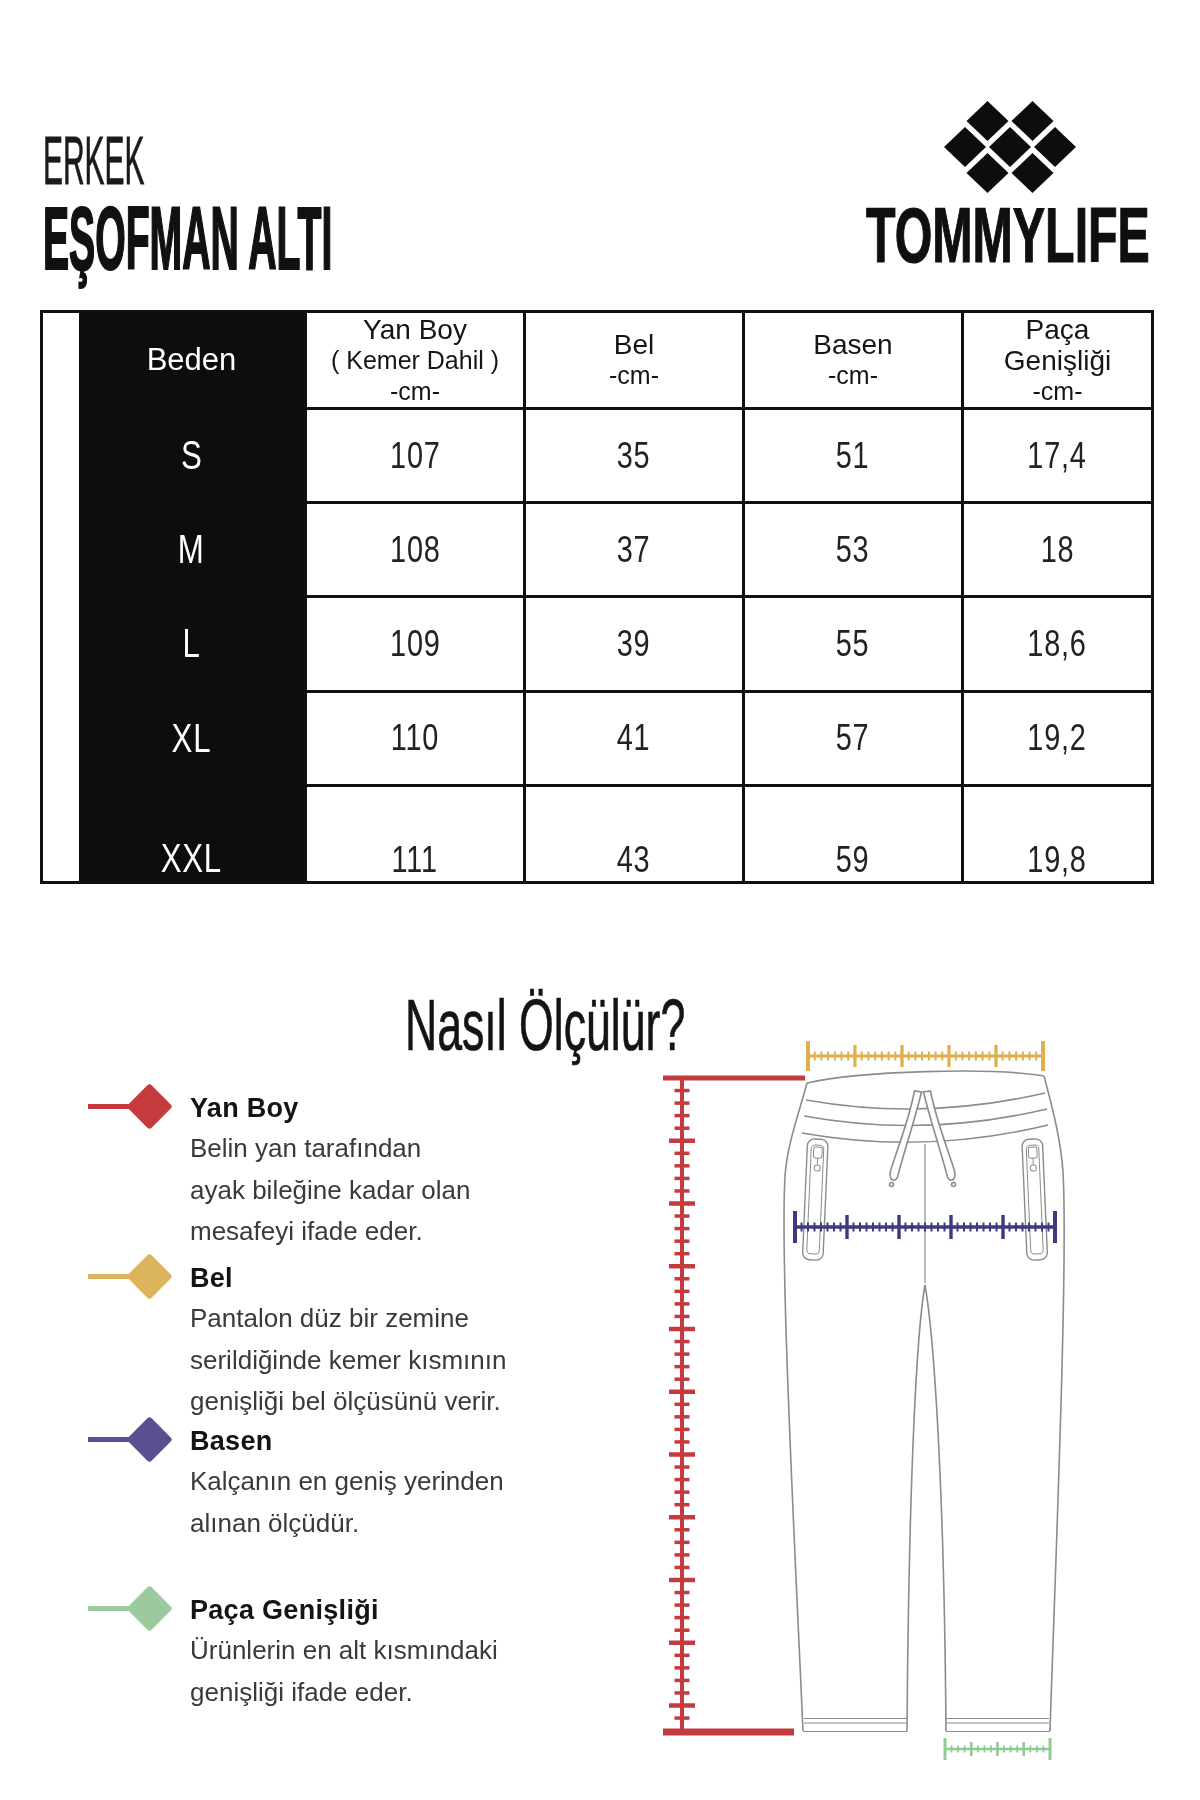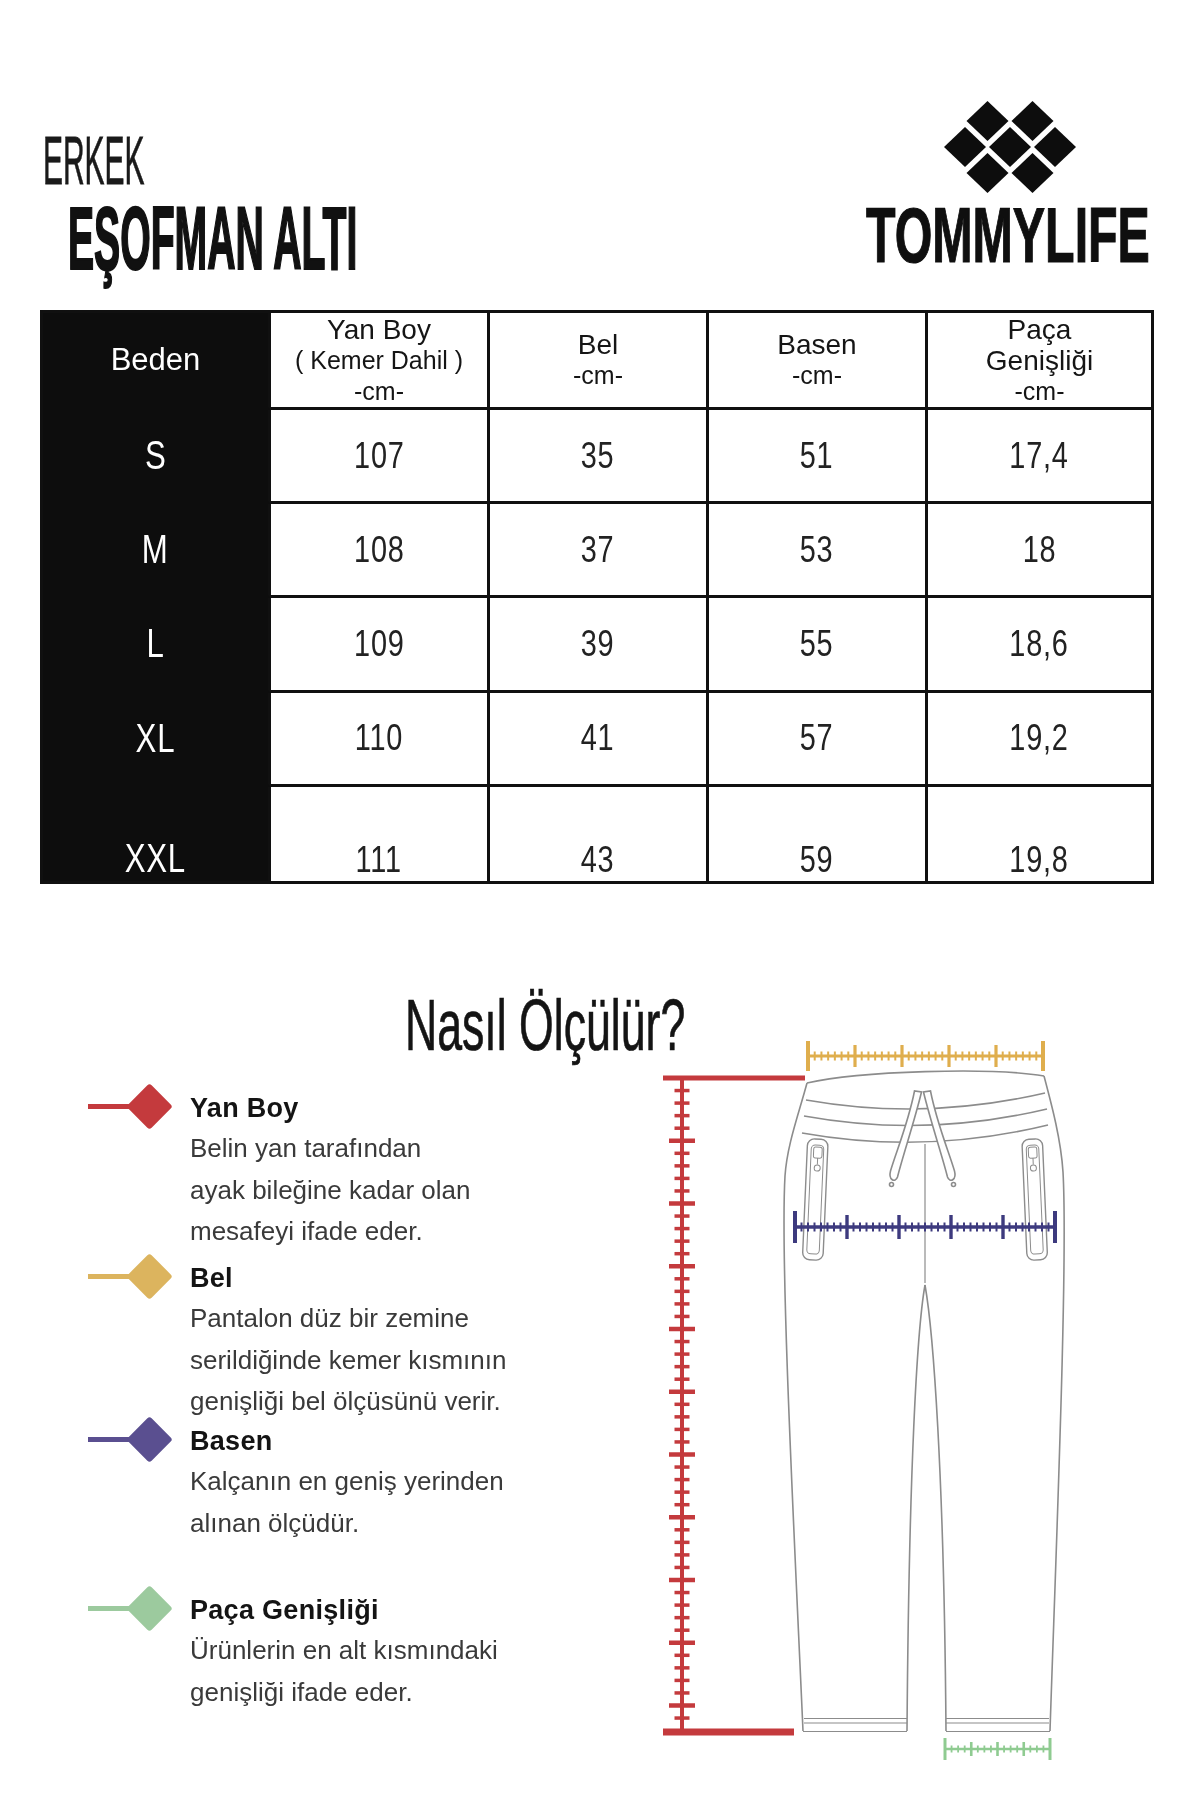--- a/index.html
+++ b/index.html
@@ -5,32 +5,32 @@
   html,body{margin:0;padding:0;background:#fff;}
   .page{position:relative;width:1200px;height:1800px;background:#ffffff;overflow:hidden;
         font-family:"Liberation Sans",sans-serif;color:#1a1a1a;}
   .cond{display:inline-block;white-space:nowrap;transform-origin:left center;}
 
   
   .t-category{position:absolute;left:43px;top:126px;font-size:68px;line-height:1;font-weight:400;
               -webkit-text-stroke:.8px #1a1a1a;}
   .t-category .cond{transform:scaleX(.44);}
   .t-product{position:absolute;left:43px;top:194px;font-size:89px;line-height:1;font-weight:700;
-             color:#111;margin-left:25px;-webkit-text-stroke:2.2px #111;}
+             color:#111;-webkit-text-stroke:2.2px #111;}
   .t-product .cond{transform:scaleX(.44);}
   .t-brand{position:absolute;right:50px;top:196px;font-size:78px;line-height:1;font-weight:700;
            color:#0f0f0f;-webkit-text-stroke:1.2px #0f0f0f;}
   .t-brand .cond{transform:scaleX(.62);transform-origin:right center;}
   .logo{position:absolute;left:930px;top:90px;}
 
   
   .size-table{position:absolute;left:40px;top:310px;width:1114px;height:574px;box-sizing:border-box;
               border:3px solid var(--c-table_ink);display:grid;
               grid-template-columns:228px 219px 219px 219px 1fr;
-              grid-template-rows:97px repeat(5,1fr);}
+              grid-template-rows:97px repeat(5,1fr);padding-left:36px;}
   .cell{border-right:3px solid var(--c-table_ink);border-bottom:3px solid var(--c-table_ink);
         display:flex;flex-direction:column;align-items:center;justify-content:center;background:#fff;}
   .cell:nth-child(5n){border-right:none;}
   .cell:nth-child(n+26){border-bottom:none;justify-content:flex-end;}
   .cell.dark{background:#0d0d0d;color:#fff;border-right-color:var(--c-table_ink);
              border-bottom-color:#0d0d0d;}
   .hl{font-size:28px;line-height:31px;color:#151515;}
   .hs{font-size:25px;line-height:31px;color:#151515;}
   .beden{font-size:31px;color:#fff;}
   .num{display:inline-block;transform:scaleX(.78);font-size:37px;letter-spacing:1px;color:#222;}

